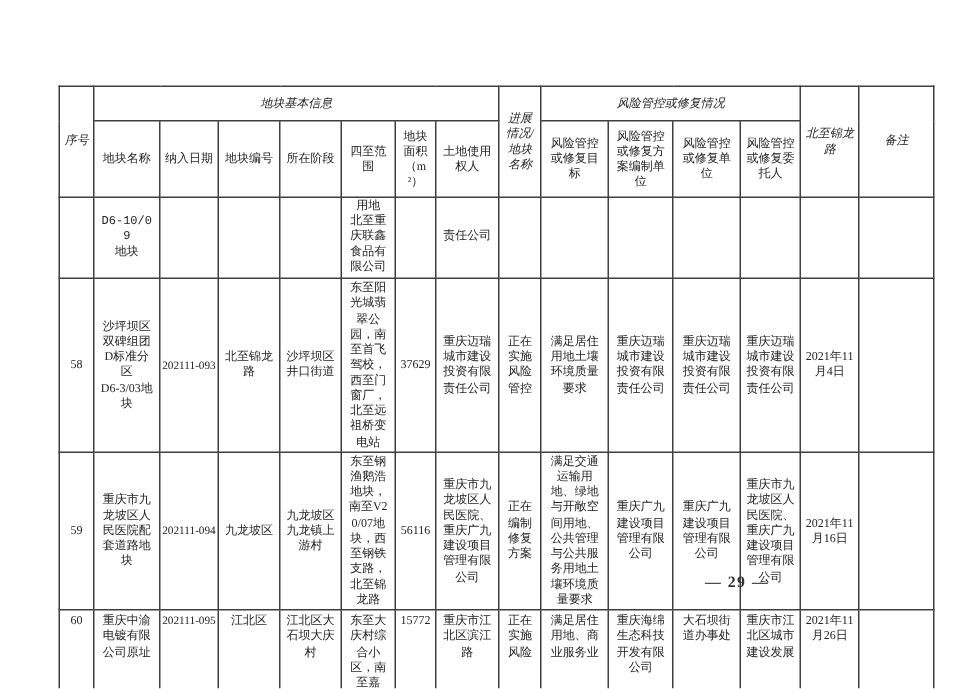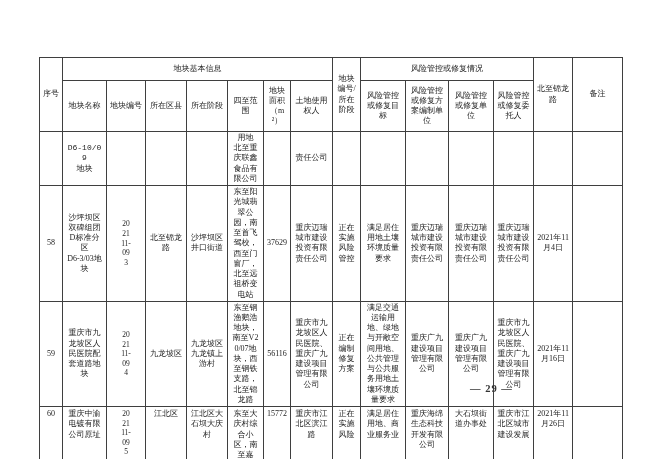--- a/index.html
+++ b/index.html
@@ -28,27 +28,27 @@
     font-size: 8px;
     line-height: 1.28;
     text-align: center;
     vertical-align: middle;
     padding: 1px 3px;
     white-space: pre-wrap;
     word-break: break-all;
     overflow: hidden;
     color: #232323;
   }
-  tr.h1 th { height: 23px; }
+  tr.h1 th { height: 23px; font-style: italic; }
   tr.h2 th { height: 51px; }
   tr.row-partial td { height: 42px; font-family: Liberation Mono, monospace; }
   tr.row-58 td { height: 87px; }
   tr.row-59 td { height: 92px; }
   tr.row-60 td { height: 28px; vertical-align: top; padding-top: 2px; }
-  td.code { padding: 1px 14px; font-size: 7.5px; }
+  td.code { padding: 1px 0; font-size: 7.5px; }
   td.num  { padding: 1px 0; }
   .footer {
     position: absolute;
     left: 470px; top: 383px;
     width: 110px;
     text-align: left;
     font-size: 10.5px;
     letter-spacing: 1px;
     color: #333333;
     font-weight: bold;
@@ -74,29 +74,29 @@
         <col style="width:43px">
         <col style="width:45px">
       <col style="width:40px">
         <col style="width:39px">
         <col style="width:50px">
     </colgroup>
     <thead>
       <tr class="h1">
         <th rowspan="2">序号</th>
         <th colspan="7">地块基本信息</th>
-        <th rowspan="2">地块编号/所在阶段</th>
+        <th rowspan="2">进展情况/地块名称</th>
         <th colspan="4">风险管控或修复情况</th>
         <th rowspan="2">北至锦龙路</th>
         <th rowspan="2">备注</th>
       </tr>
       <tr class="h2">
         <th>地块名称</th>
+        <th>纳入日期</th>
         <th>地块编号</th>
-        <th>所在区县</th>
         <th>所在阶段</th>
         <th>四至范围</th>
         <th>地块面积（m²）</th>
         <th>土地使用权人</th>
         <th>风险管控或修复目标</th>
         <th>风险管控或修复方案编制单位</th>
         <th>风险管控或修复单位</th>
         <th>风险管控或修复委托人</th>
       </tr>
     </thead>

